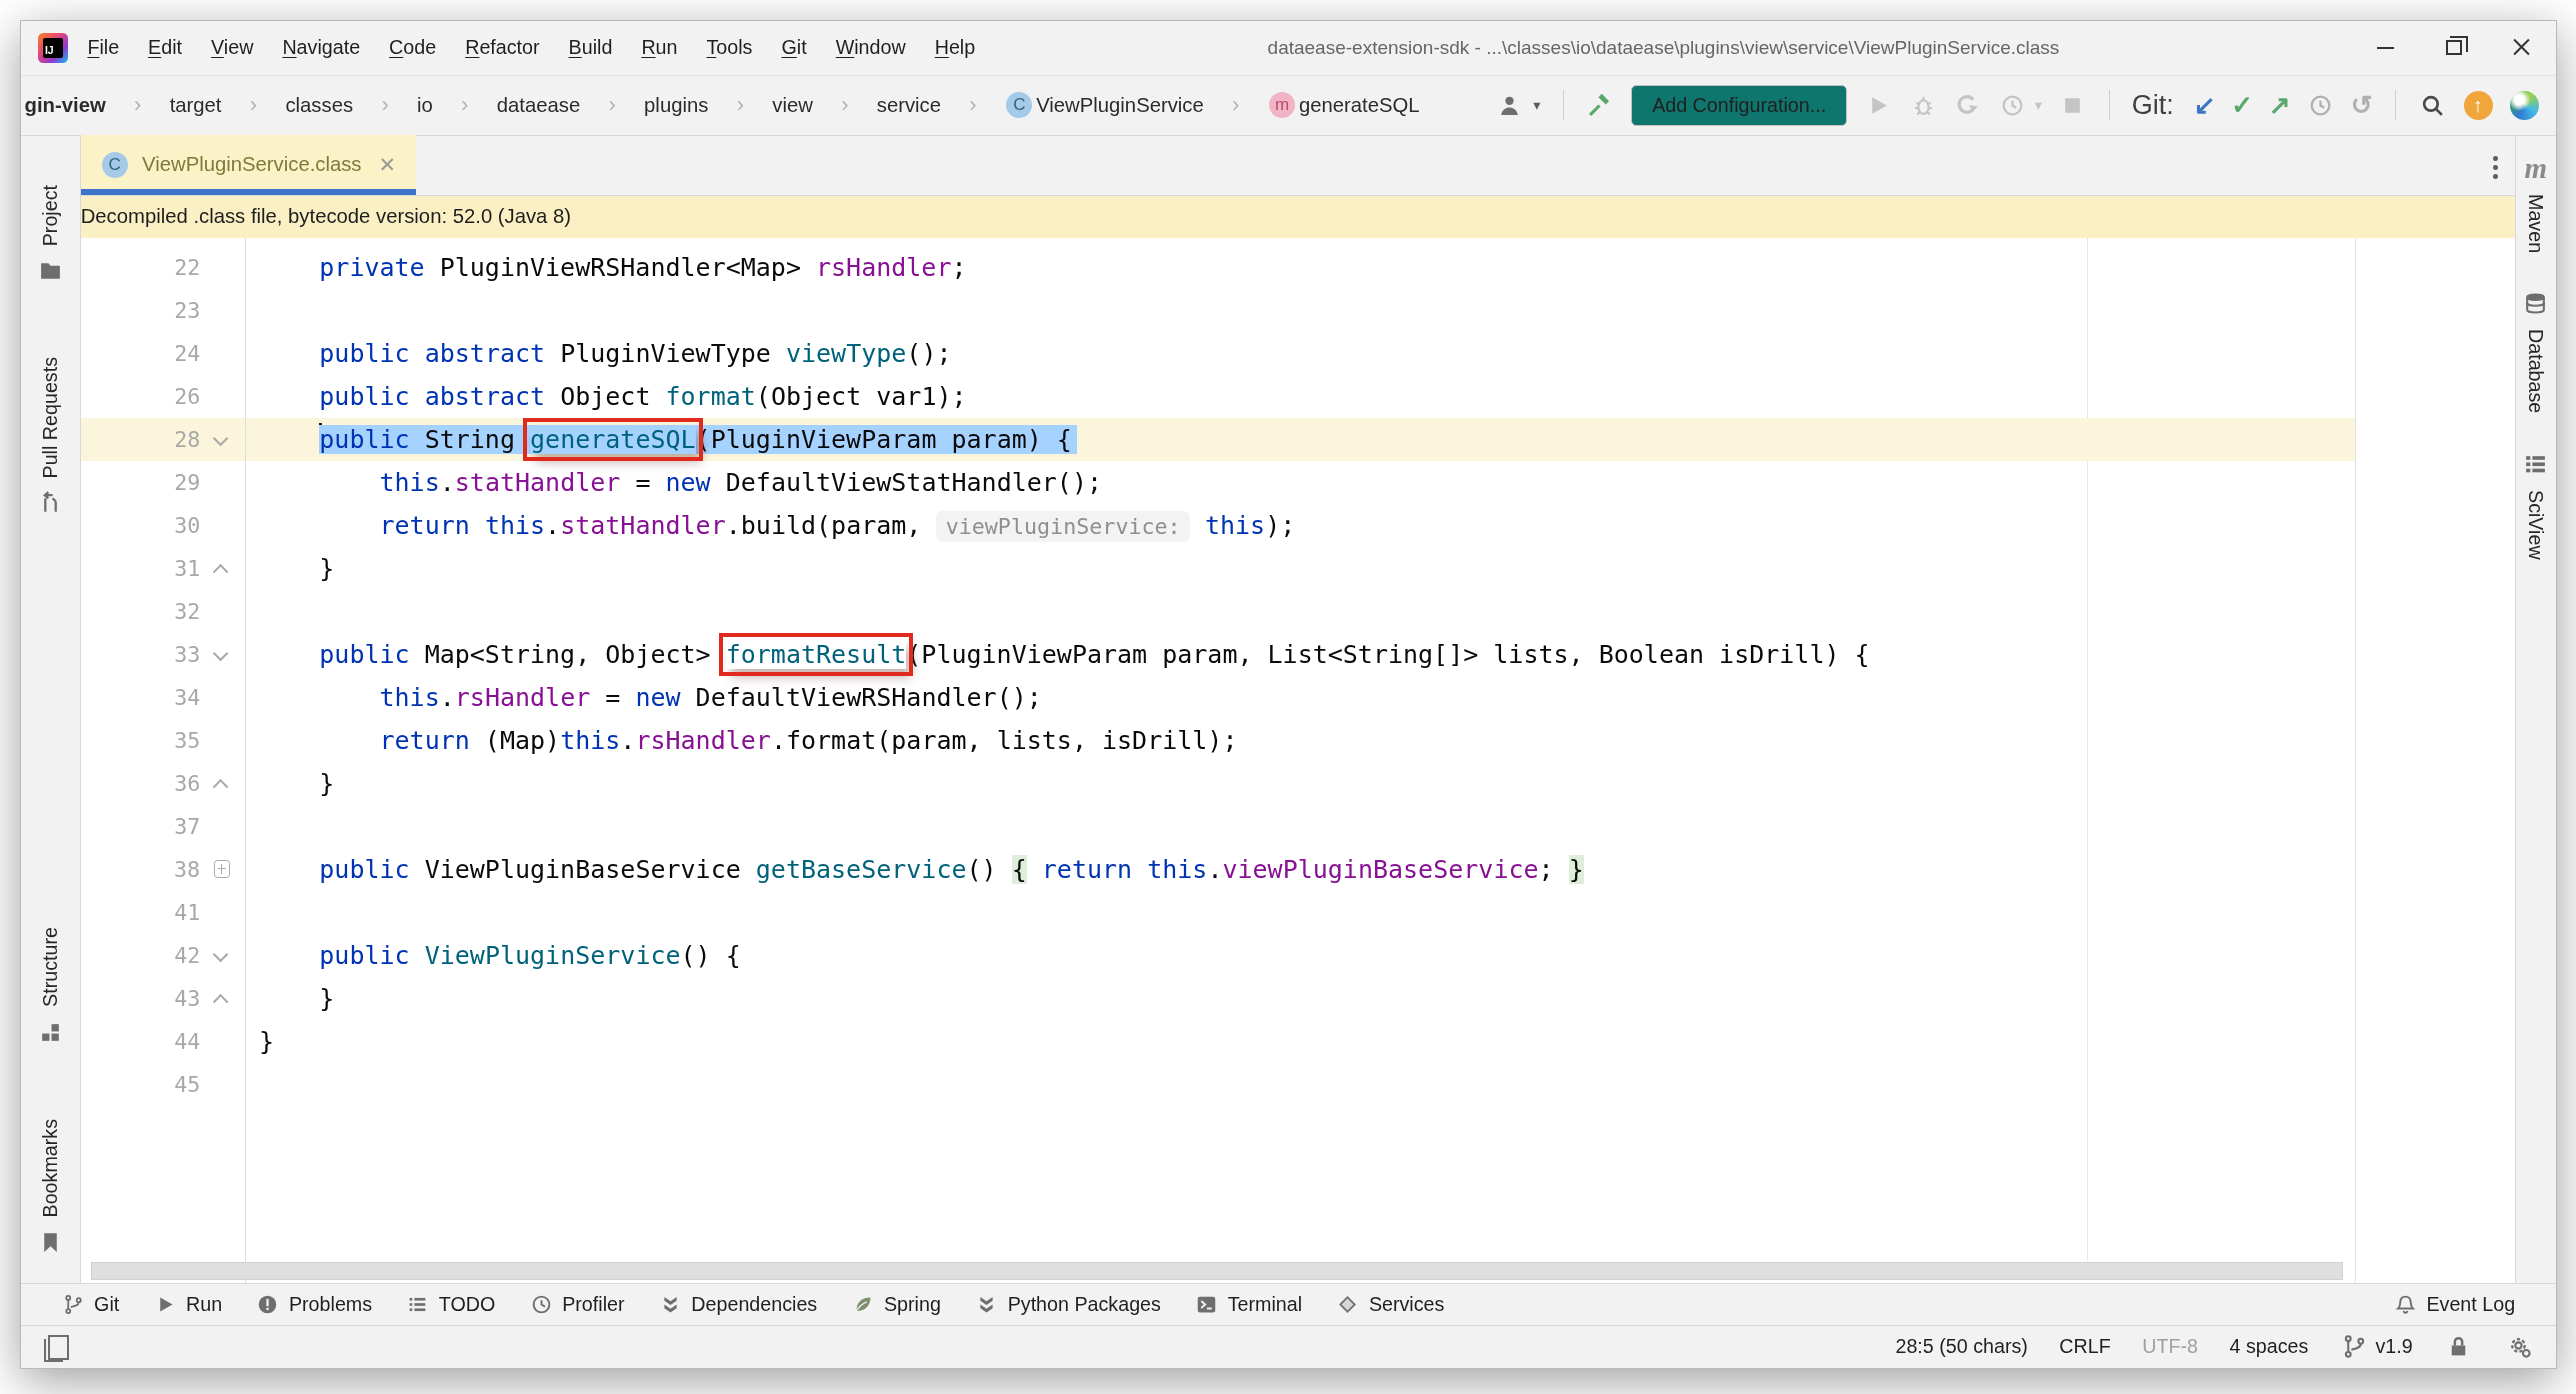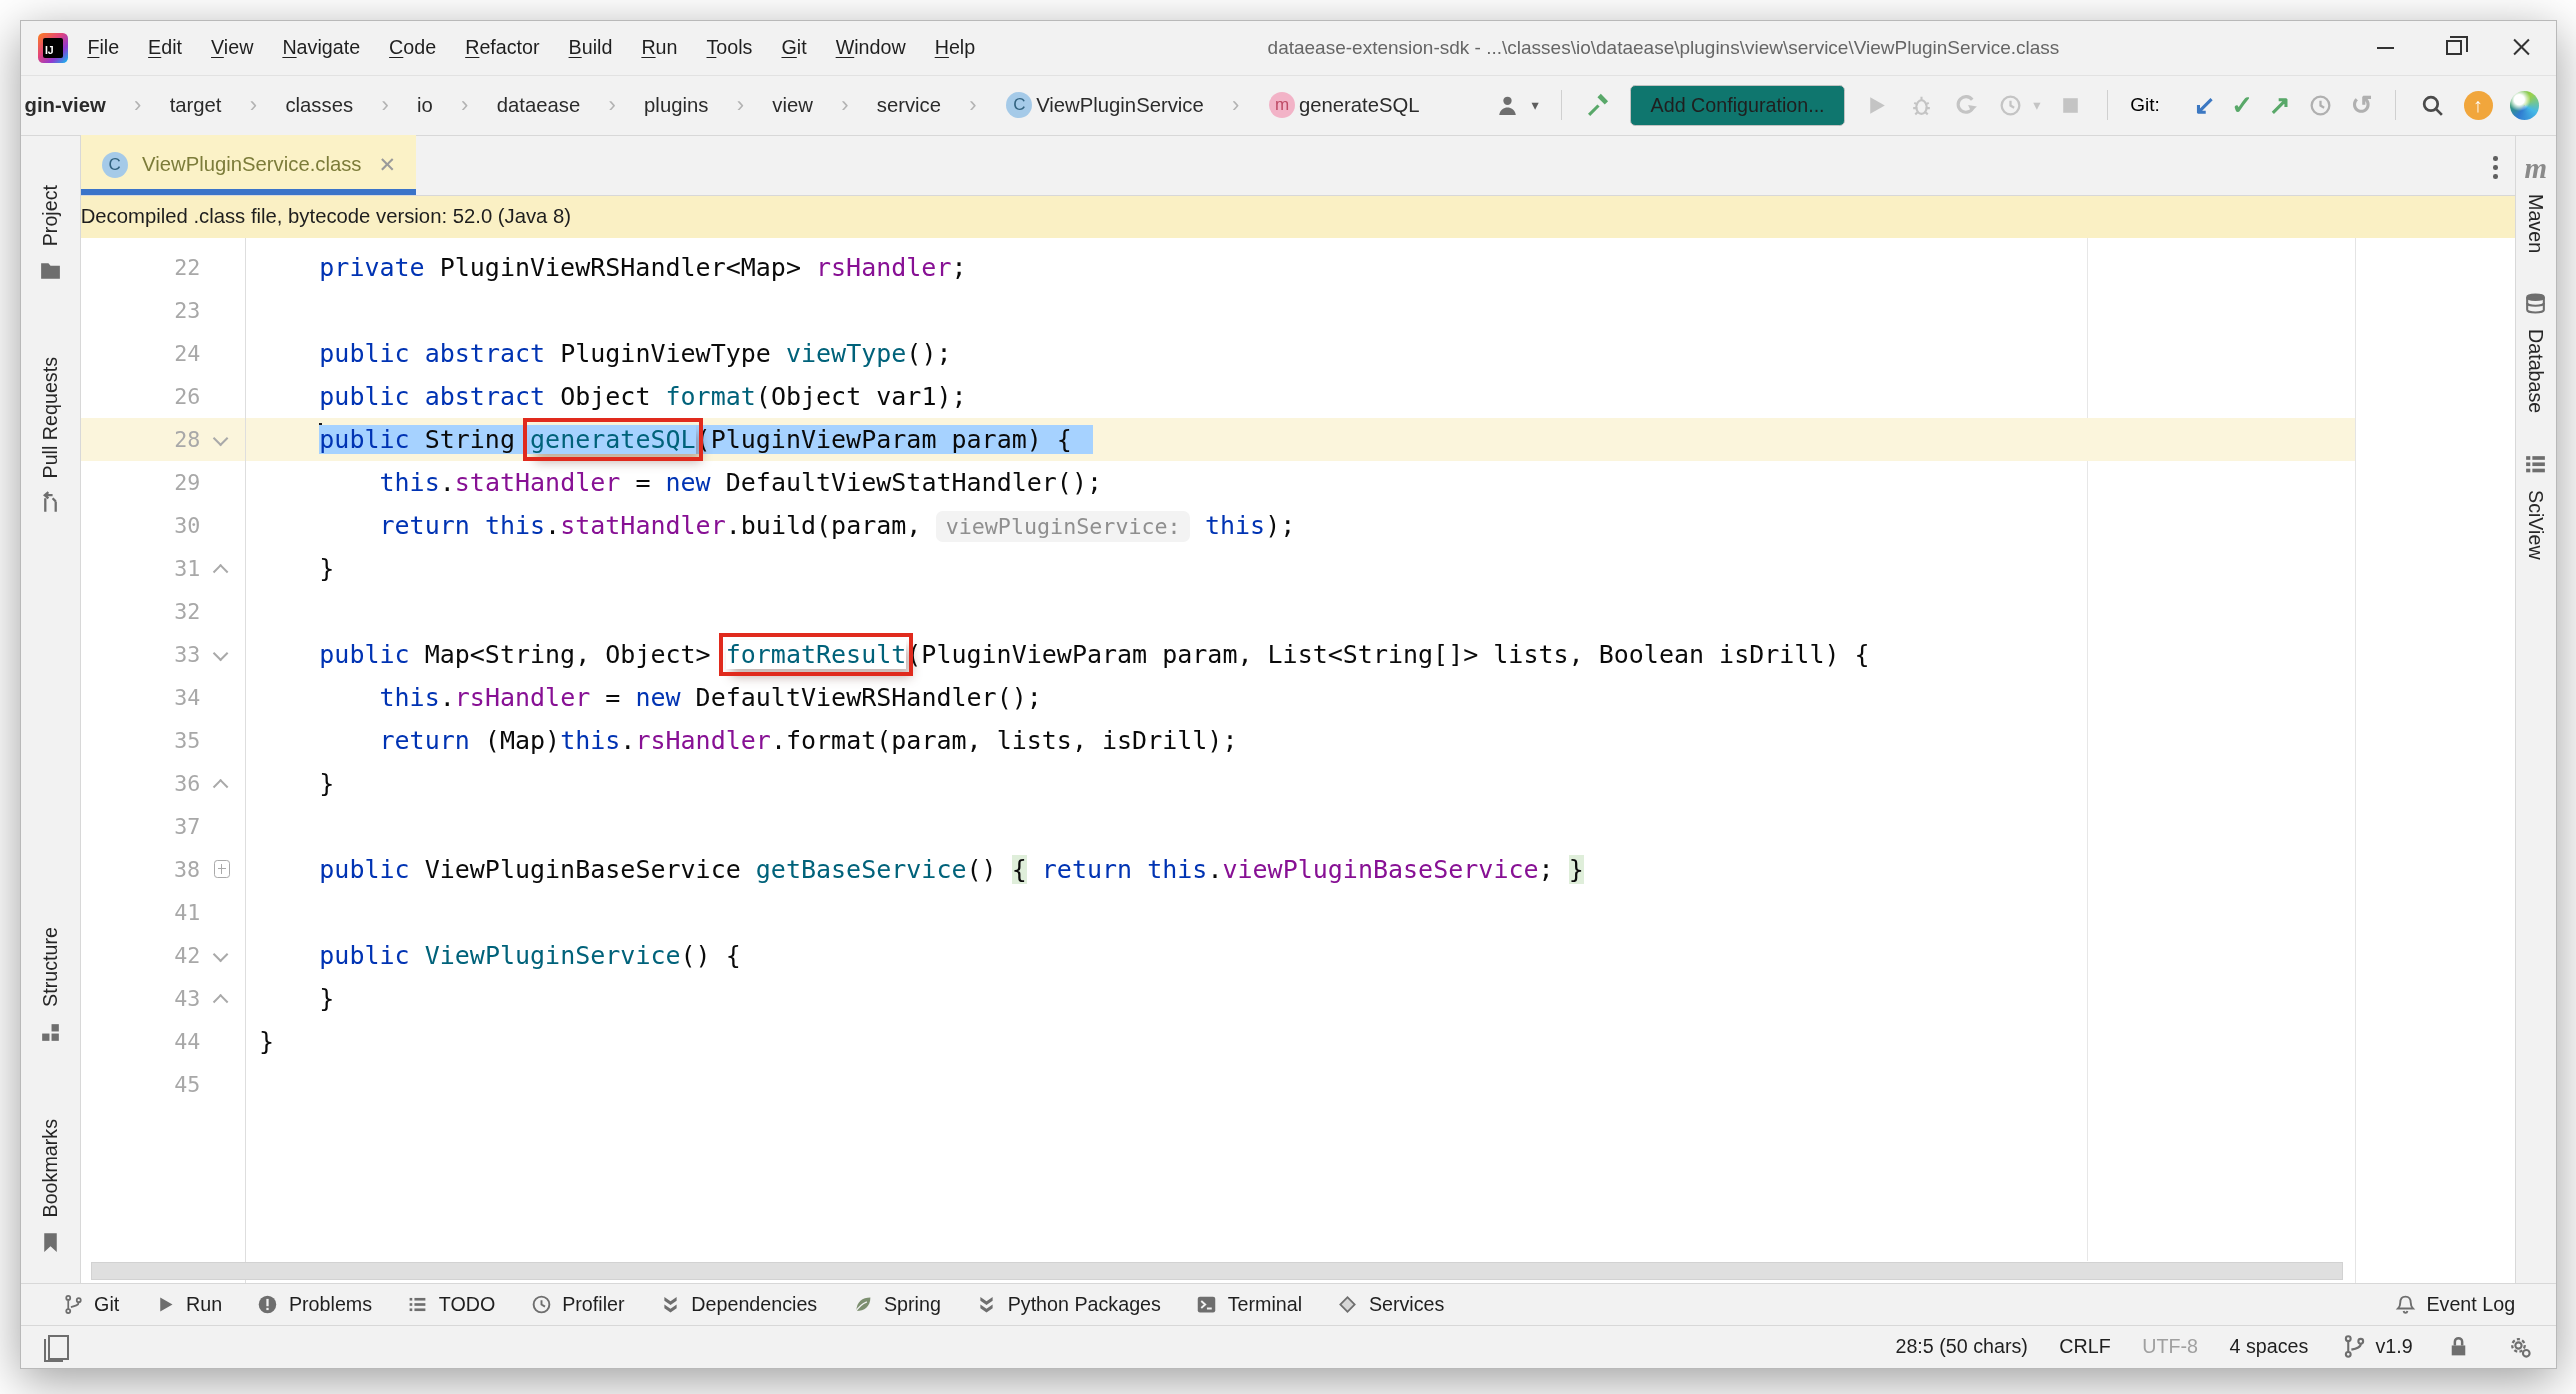--- a/index.html
+++ b/index.html
@@ -37,21 +37,21 @@
          font-size:17px;flex:none;margin:0 3.9px 0 1.3px}
   .badge.class{background:#a5cae8;color:#31627f}
   .badge.method{background:#f2b3c7;color:#be4b66}
   .tb-right{margin-left:auto;display:flex;align-items:center;gap:17px}
   .vsep{width:0.7px;height:30px;background:#d0d0d0;margin:0 5.2px}
   .icw{display:inline-flex;align-items:center;justify-content:center;width:29px;height:29px;color:var(--icon_gray)}
   .icw svg{width:25px;height:25px}
   .glyph{font-size:26px;font-weight:bold;line-height:1}
   .caret-down{font-size:14.4px;color:#5e5e5e;margin-left:-7.9px}
   .btn{background:#0f766e;border:0.7px solid #c2c2c2;border-radius:5.2px;font-size:19.7px;color:#1f1f1f;padding:7.9px 19.7px;white-space:nowrap}
-  .gitlabel{font-size:19px;color:#000000;margin-right:17px}
+  .gitlabel{font-size:27px;color:#404040;margin-right:3px}
   .circle-orange{width:29px;height:29px;border-radius:50%;background:var(--orange);color:#fff;display:inline-flex;
                  align-items:center;justify-content:center;font-size:19.7px;font-weight:bold}
   .sphere{width:29px;height:29px;border-radius:50%;
           background:radial-gradient(circle at 32% 30%,#ffffff 0 18%,transparent 40%),
                      conic-gradient(from 210deg,#2f7bd0,#35a54c,#9bd14a,#45b8e6,#2f7bd0)}
 
   
   .main{flex:1;display:flex;min-height:0;border-top:0.7px solid #d8d8d8}
   .strip{background:var(--chrome_bg);display:flex;flex-direction:column;align-items:center;font-size:19.7px;color:#262626}
   .strip.left{width:60px;flex:none;border-right:0.7px solid #d8d8d8;justify-content:space-between;padding:49px 0 26px}
@@ -94,21 +94,21 @@
   .fold.plus::before{content:"";position:absolute;left:2.6px;right:2.6px;top:7.2px;height:1.3px;background:#a9a9a9}
   .fold.plus::after{content:"";position:absolute;top:3.3px;bottom:3.3px;left:5.9px;width:1.3px;background:#a9a9a9}
   .code{flex:1;min-width:0}
   .code pre{margin:0;padding-left:14.4px;font:25px/43px "DejaVu Sans Mono",monospace;color:var(--code_text)}
   .kw{color:var(--keyword)}
   .fld{color:var(--field)}
   .mth{color:var(--method)}
   .grn{background:var(--green_bg)}
   .hint{display:inline-block;background:#f3f3f3;color:var(--hint_text);border-radius:6.6px;padding:0 9.2px;
         font-size:21.7px;line-height:31.5px}
-  .sel{background:var(--selection);padding-right:21px}
+  .sel{background:var(--selection);padding-right:5px}
   .caret-bar{display:inline-block;width:2.6px;height:30px;background:#1a1a1a;vertical-align:-5.2px;margin-right:-2.6px}
   .rb{outline:4.6px solid var(--red_box);outline-offset:3.3px;box-shadow:5.2px 7.9px 10.5px rgba(90,40,30,.35)}
   .stripe{position:absolute;top:0;bottom:0;right:0;width:160px;background:#fff;border-left:0.7px solid #e4e4e4;z-index:1}
   .guide{position:absolute;left:2006px;top:0;bottom:22px;width:0.7px;background:#e7e7e7;z-index:1}
   .hscroll{position:absolute;left:10.5px;right:172px;bottom:2.6px;height:18.4px;background:#dfdfdf;border:0.7px solid #d2d2d2;z-index:4}
 
   
   .toolwins{height:42px;flex:none;background:var(--chrome_bg);border-top:0.7px solid #d8d8d8;display:flex;align-items:center;
             padding:0 23.6px;font-size:19.7px;color:#1f1f1f}
   .twitem{display:flex;align-items:center;gap:9.2px;padding:0 17px;white-space:nowrap}

